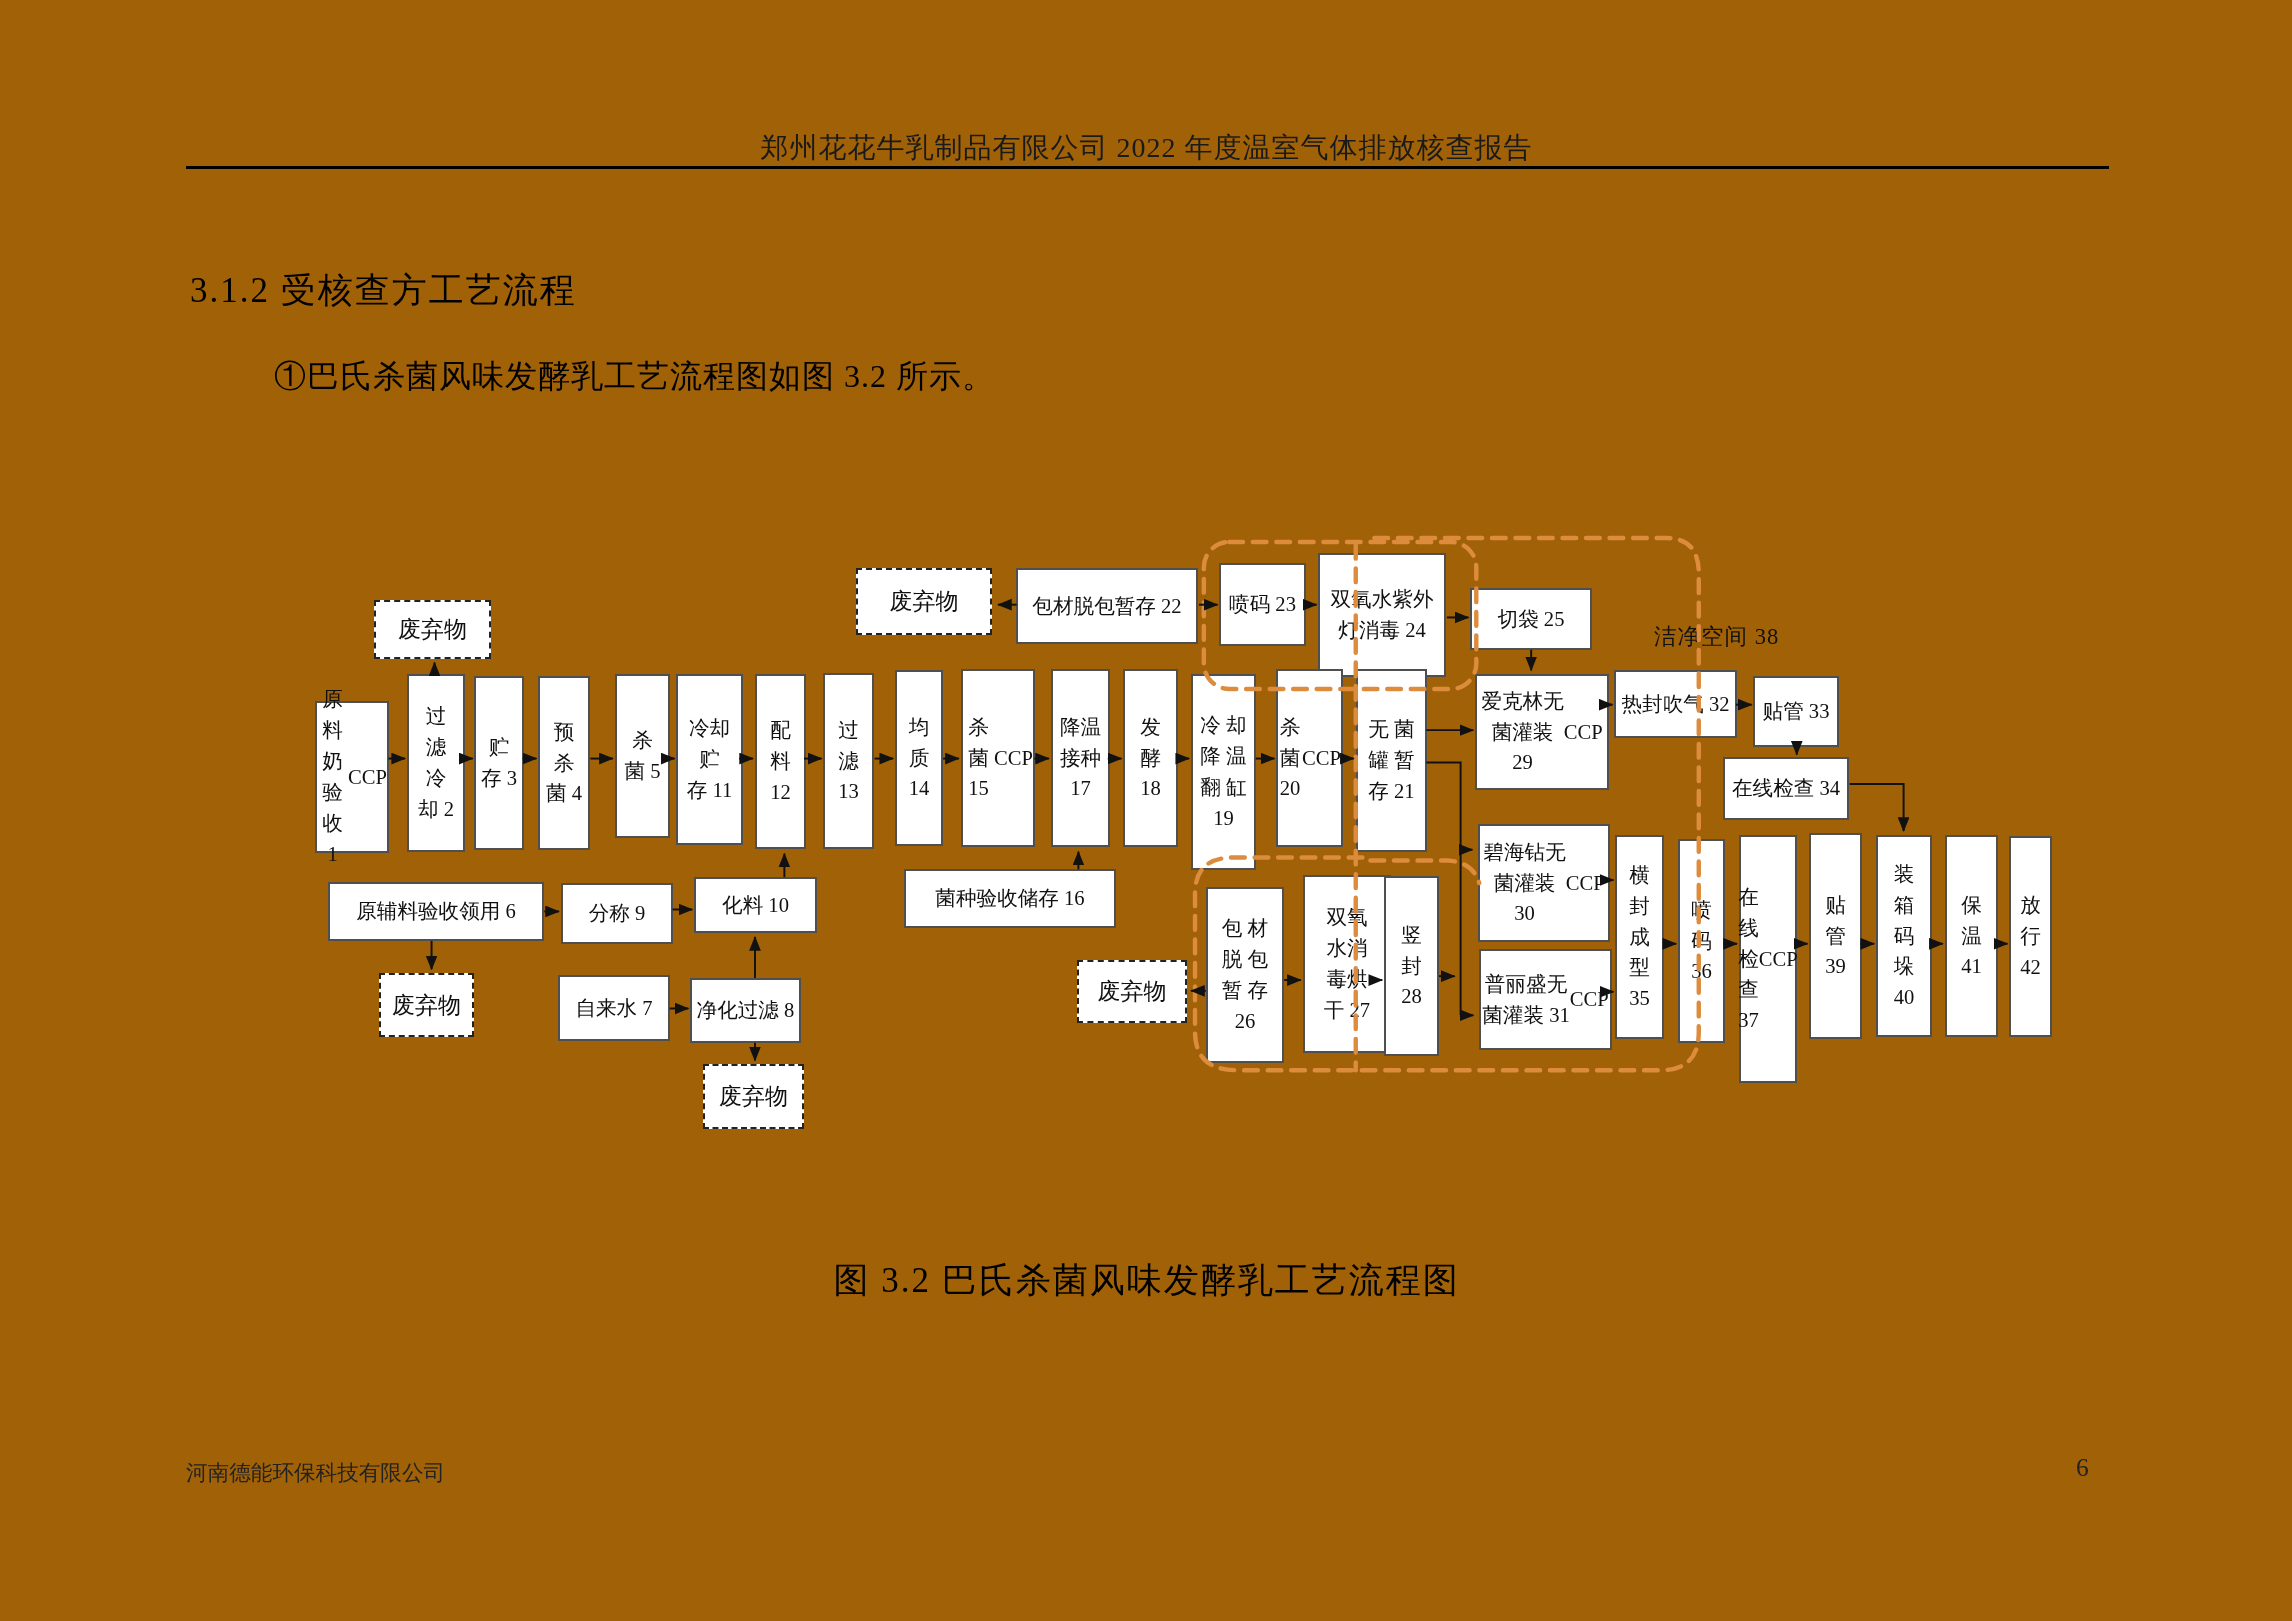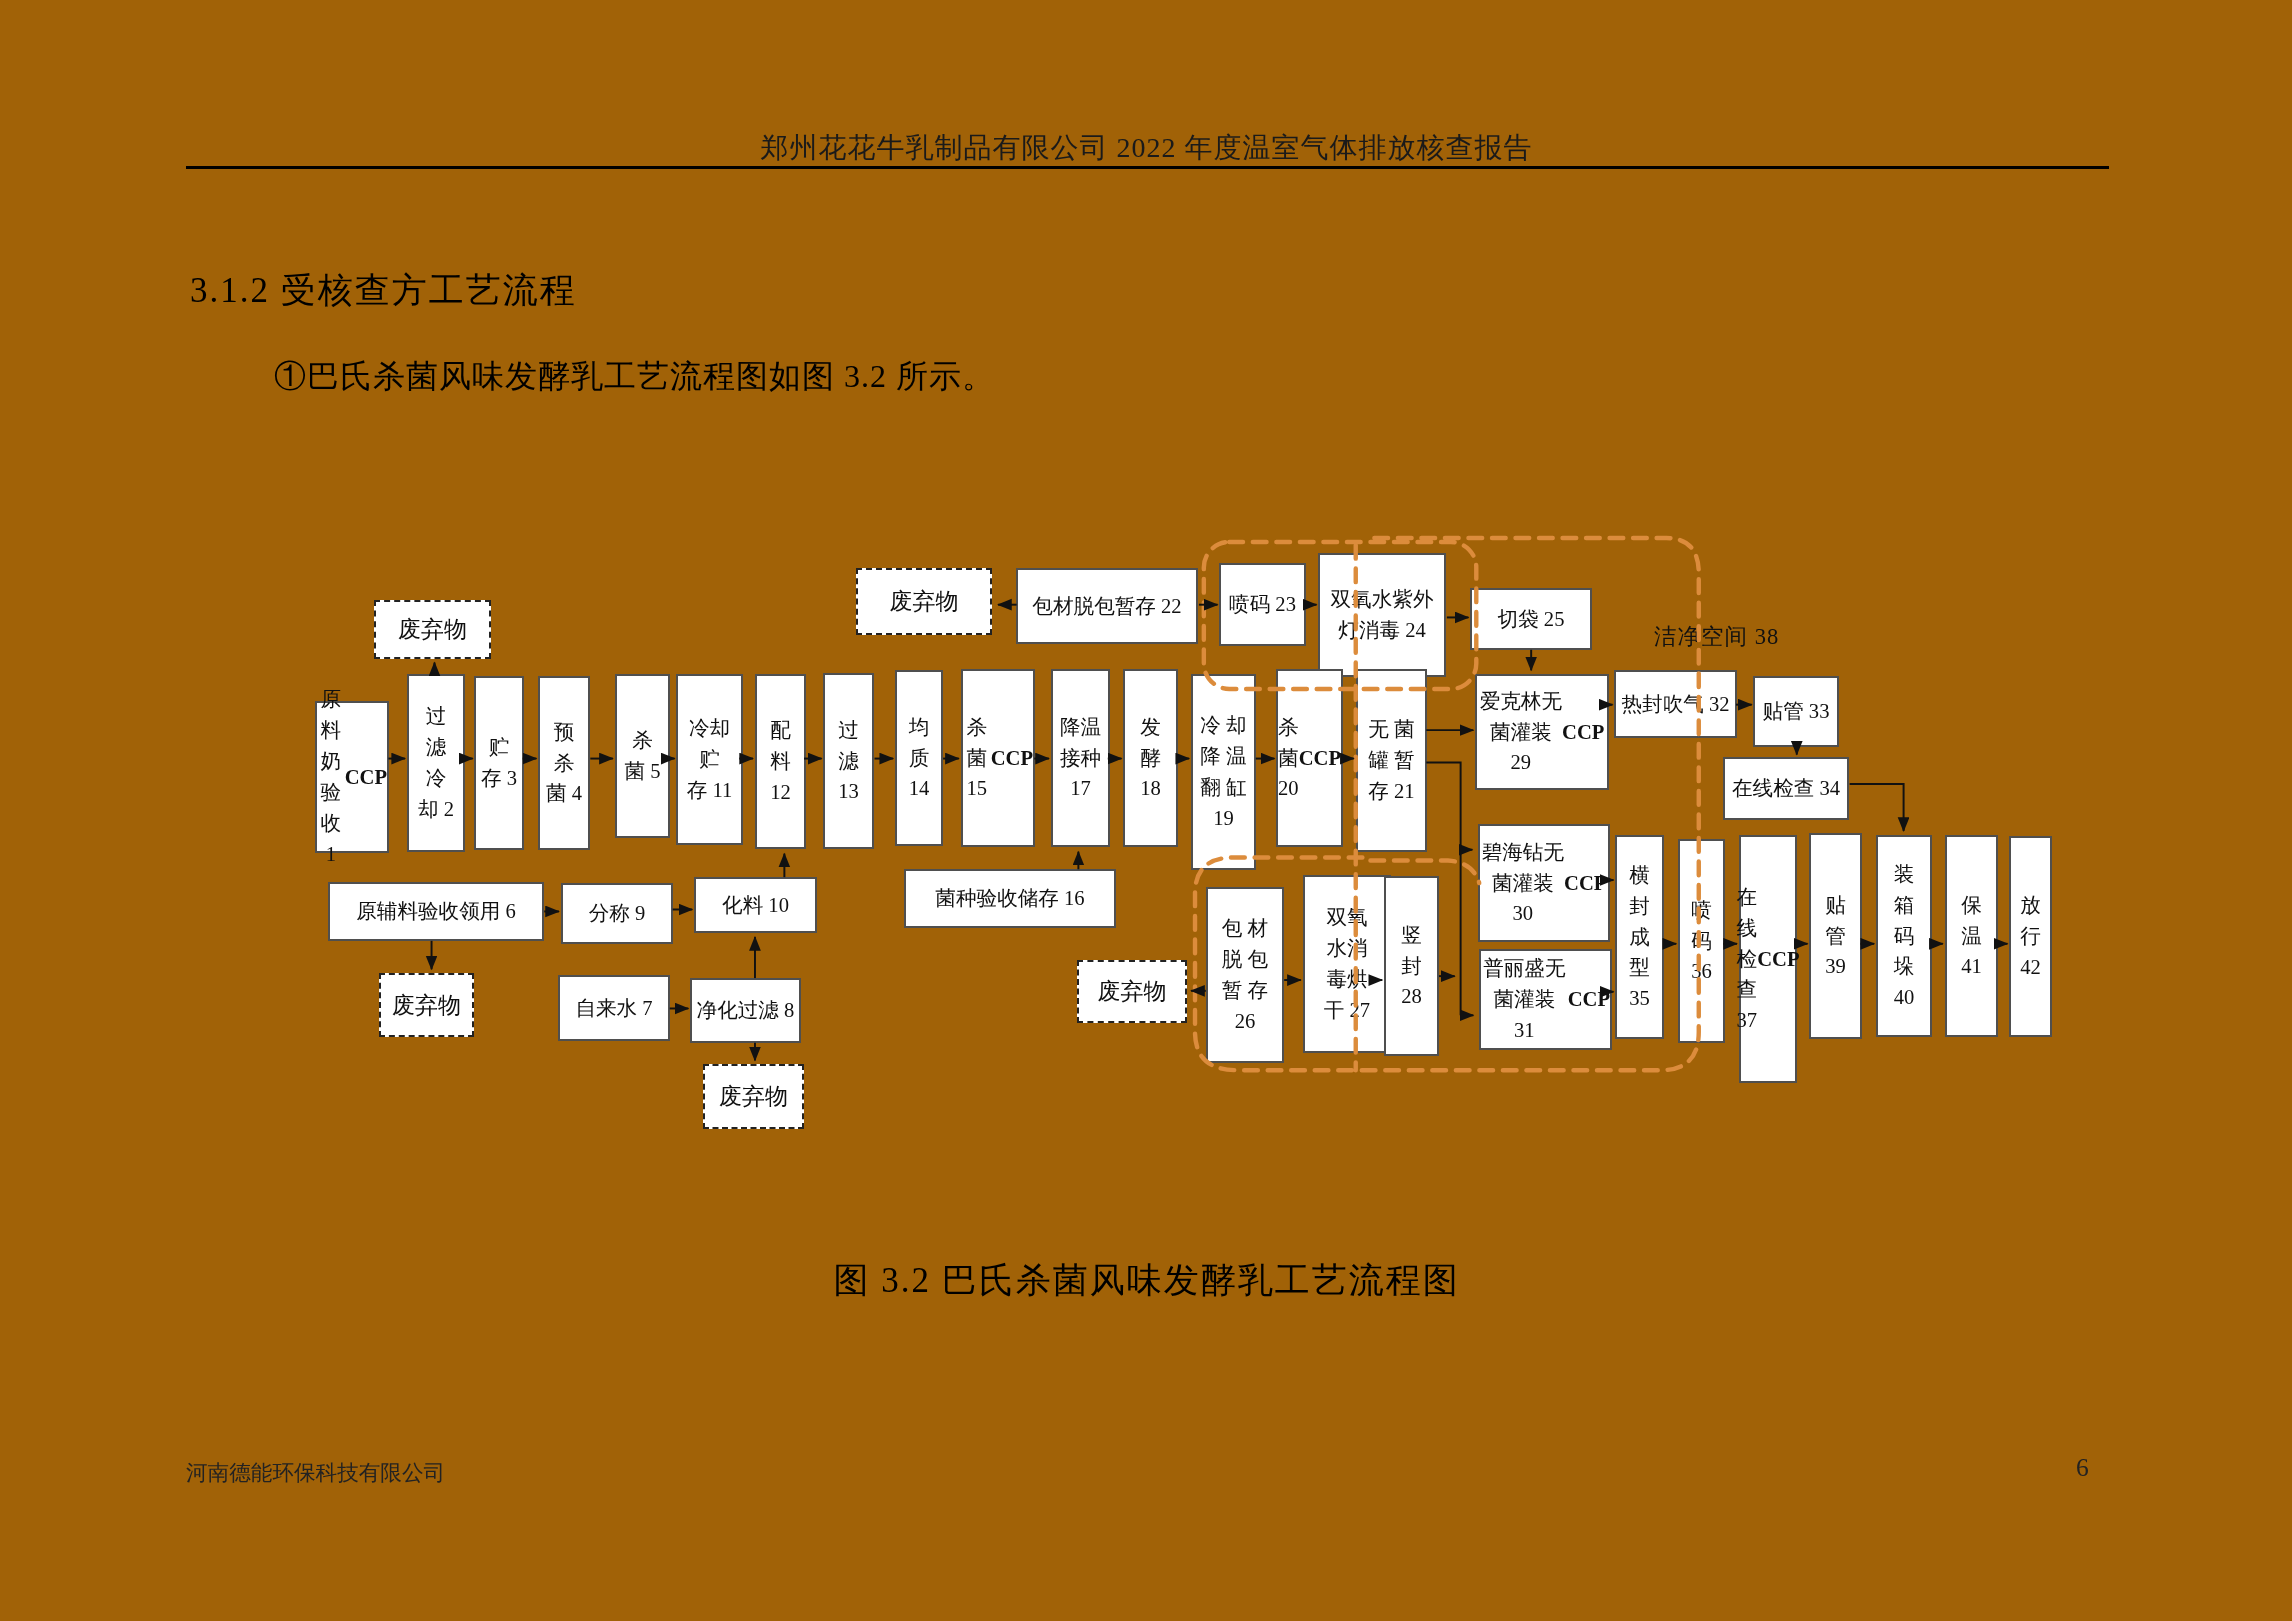--- a/index.html
+++ b/index.html
@@ -39,21 +39,21 @@
   .figure{position:absolute;top:0;left:0;width:2293px;height:1621px;}
   .fbox{
     position:absolute;
     border:2px solid #4f4f4f;
     background:#fff;
     display:flex;align-items:center;justify-content:center;
     text-align:center;
     font-size:20.6px;line-height:1.5;color:#111;
     box-sizing:border-box;
   }
-  .fbox b{font-weight:bold;}
+  .fbox b{font-weight:normal;}
   .wbox{
     position:absolute;
     border:2px dashed #222;
     background:#fff;
     display:flex;align-items:center;justify-content:center;
     text-align:center;font-size:23px;color:#111;
     box-sizing:border-box;
   }
   .cs-label{
     position:absolute;top:621px;left:1654px;

